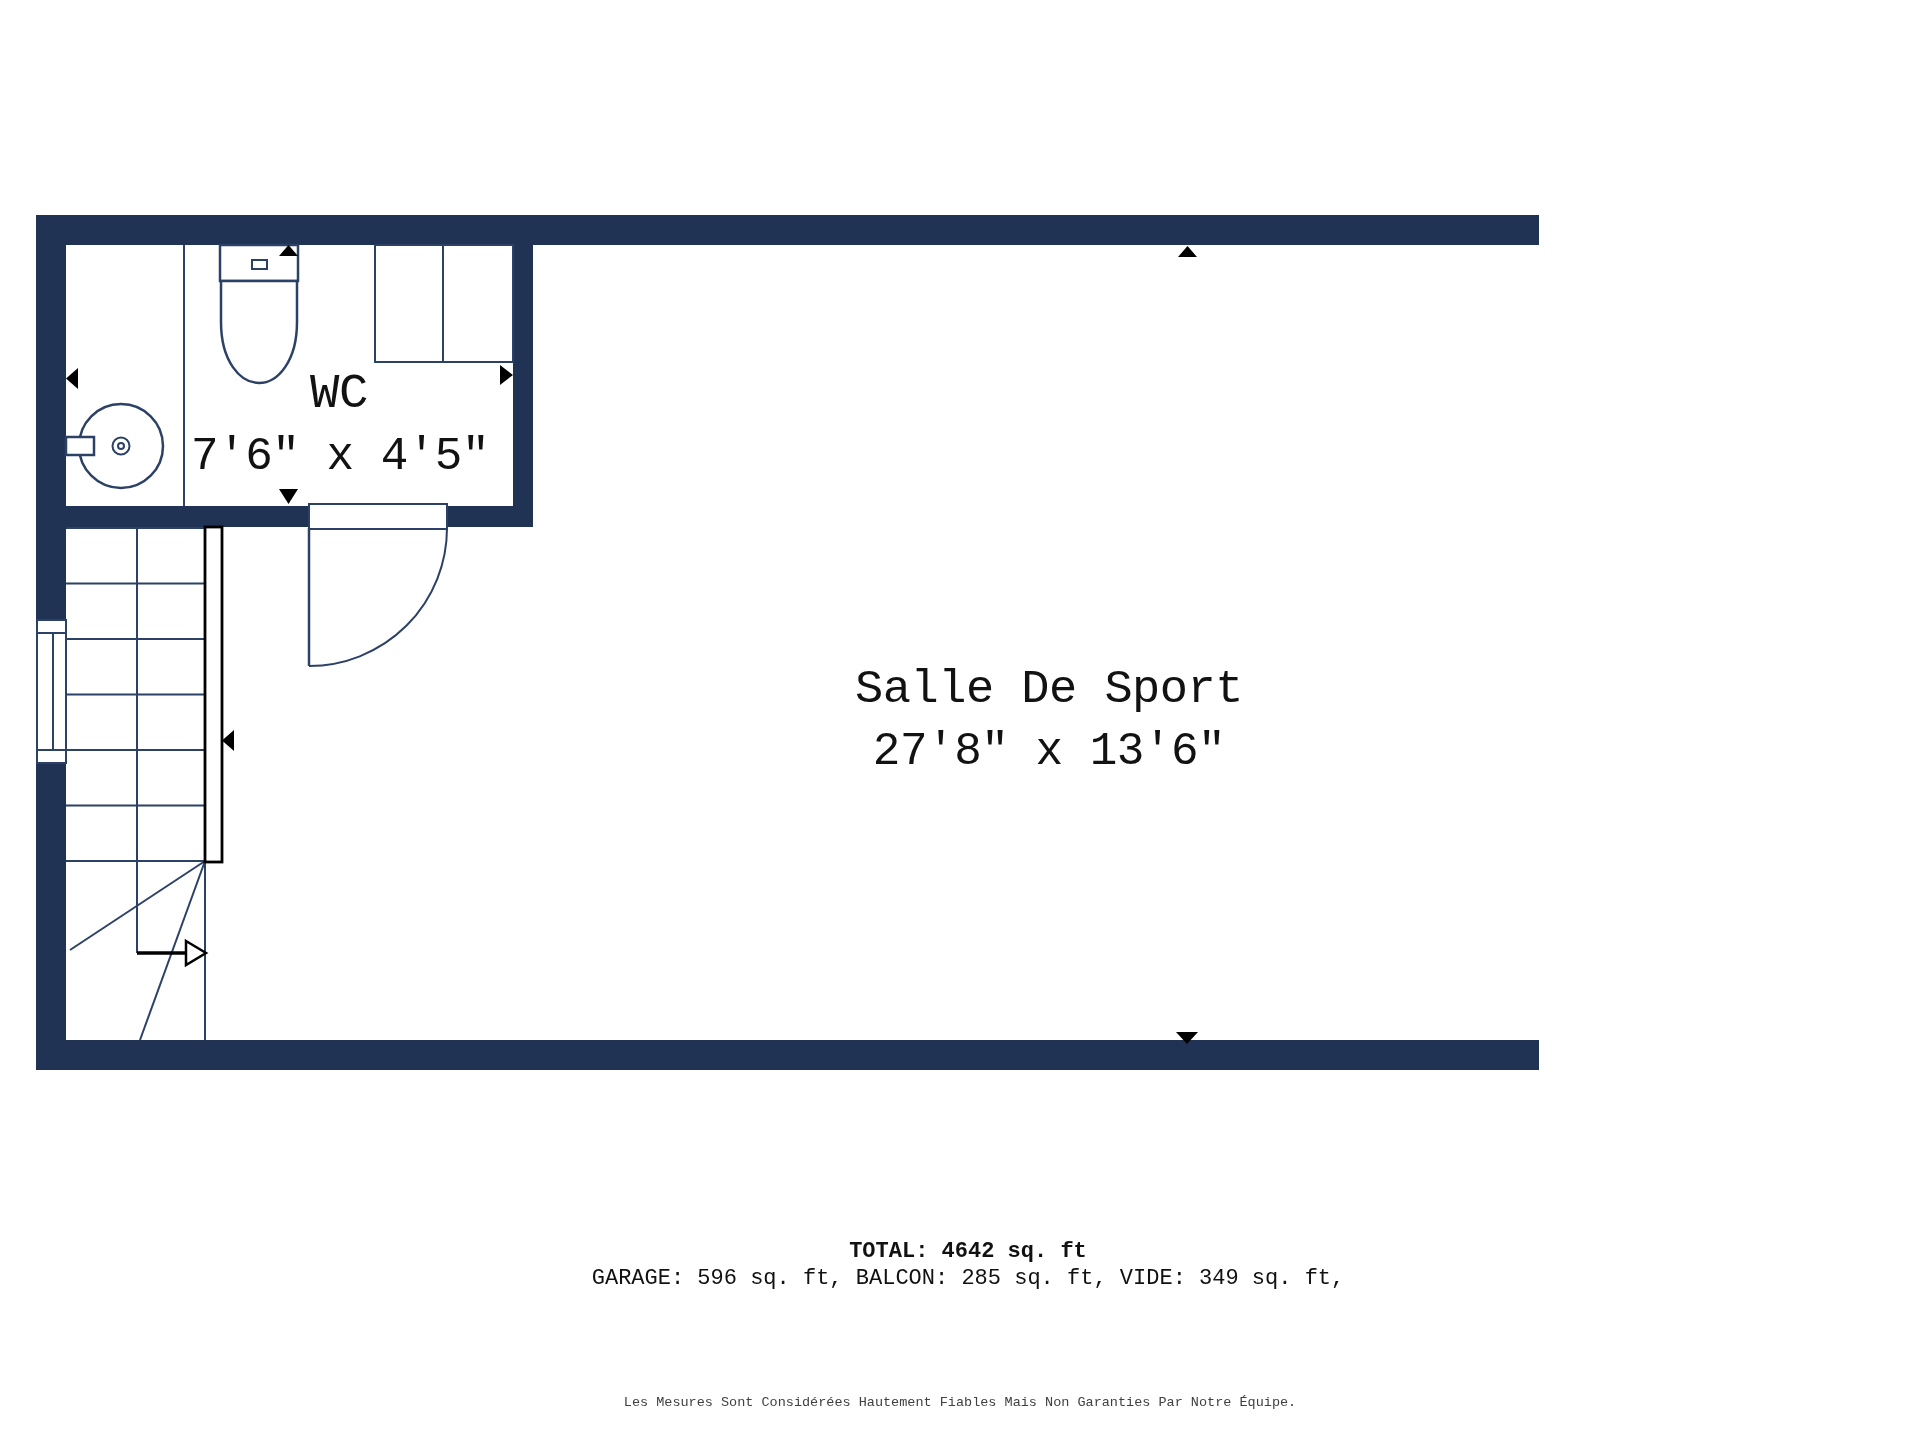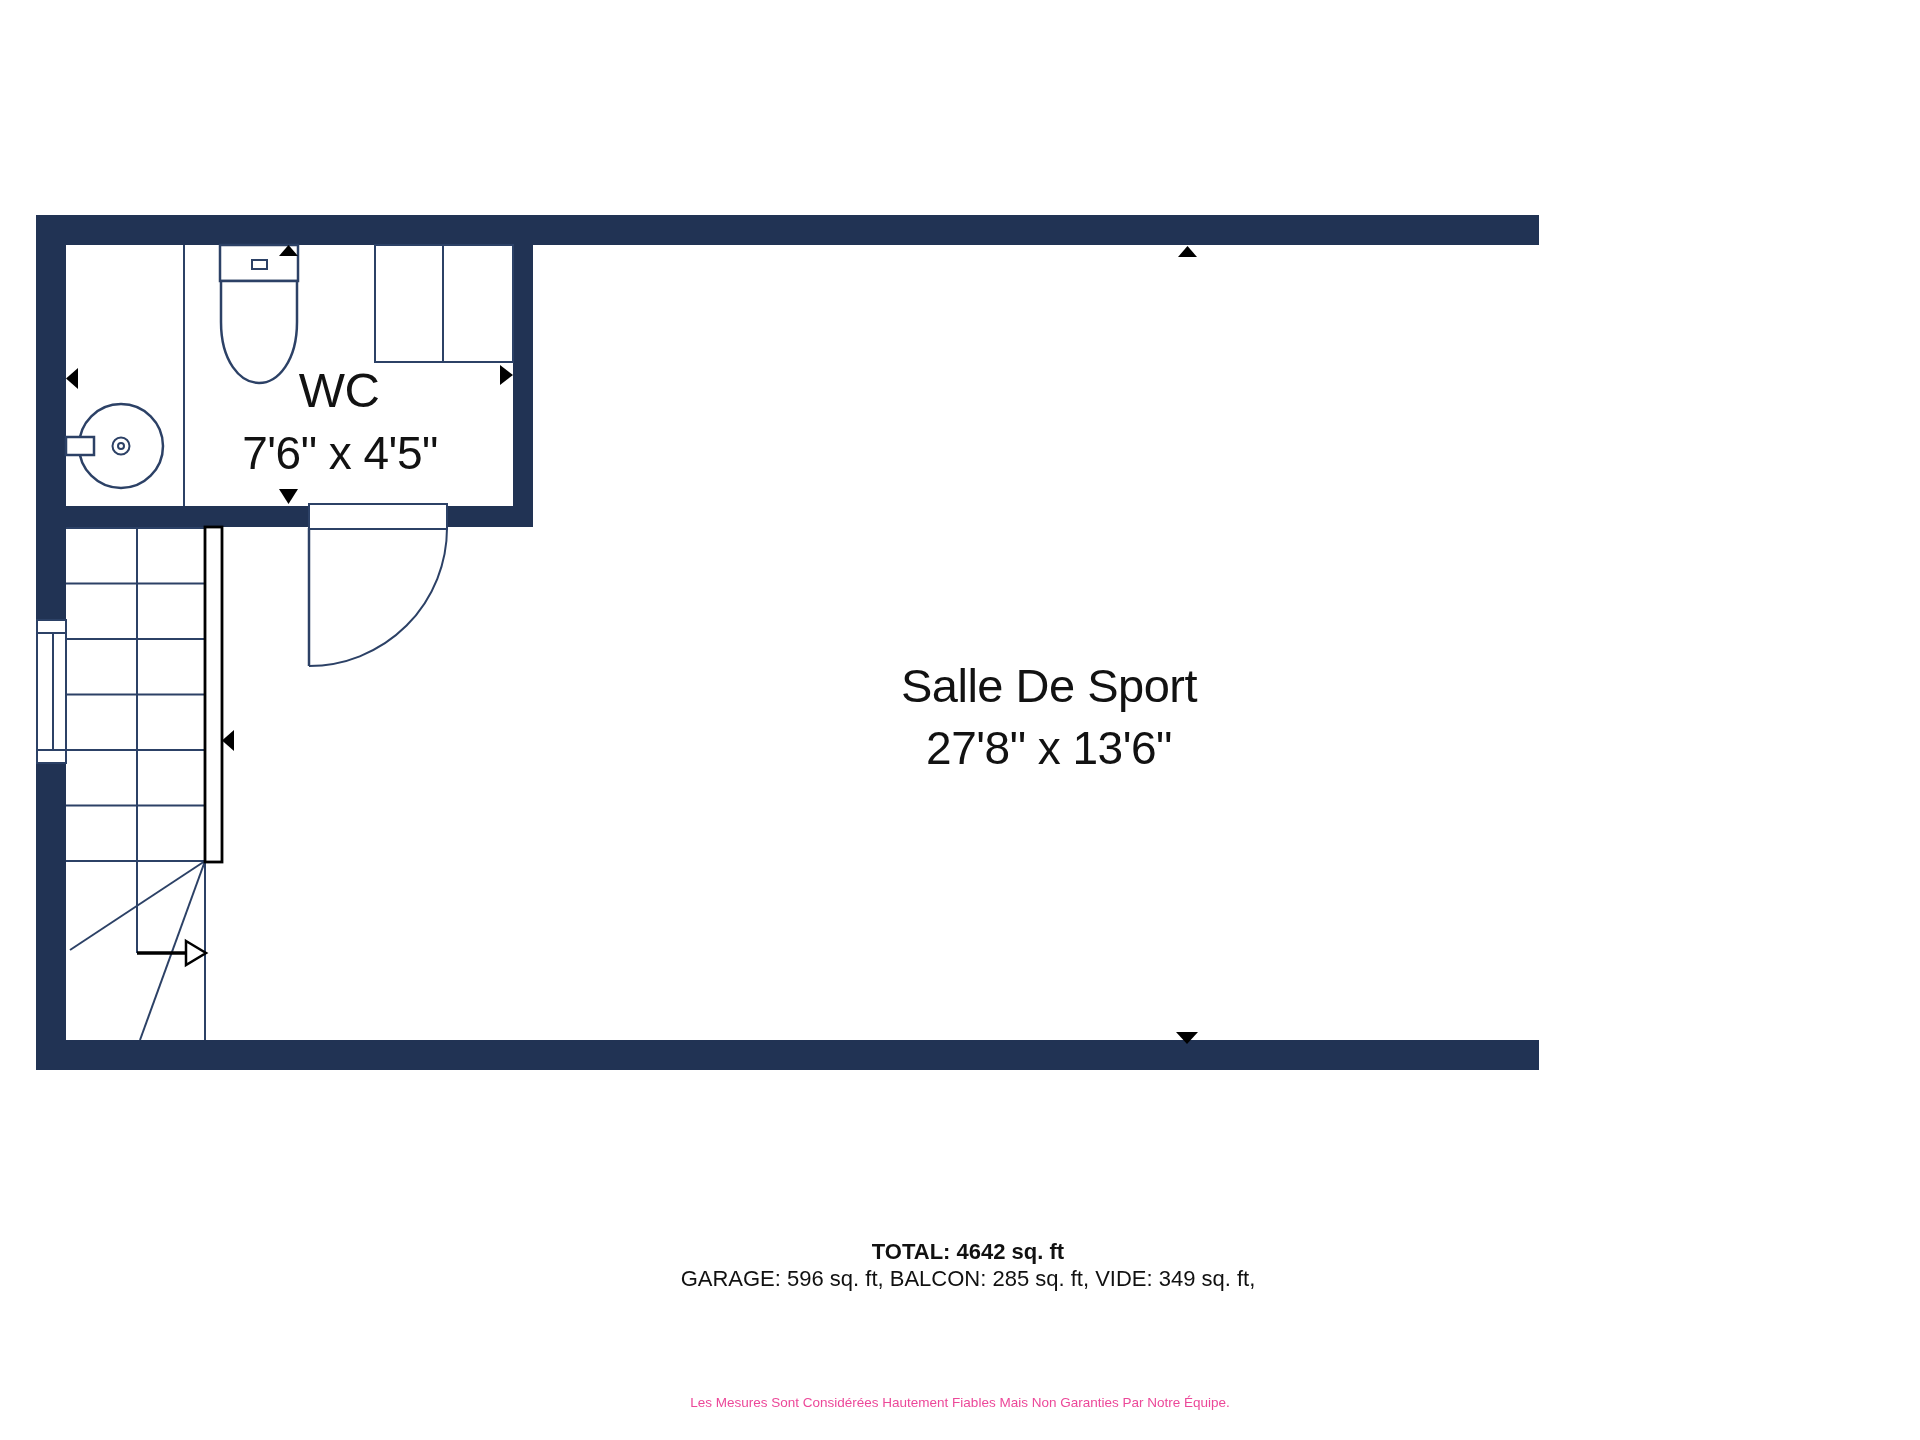--- a/index.html
+++ b/index.html
@@ -1,29 +1,29 @@
 <!DOCTYPE html>
 <html><head>
 <meta charset="utf-8">
 <style>
   html,body{margin:0;padding:0;background:#ffffff;}
   .stage{
     position:relative;width:1539px;height:1440px;background:#ffffff;
-    font-family:Liberation Sans, sans-serif;overflow:hidden;
+    font-family:Liberation Mono, monospace;overflow:hidden;
   }
   .plan-svg{position:absolute;left:0;top:0;}
   .room-label{fill:#121212;letter-spacing:-0.5px;}
   .summary{
     position:absolute;left:8px;top:1239px;width:1920px;text-align:center;
     color:#111111;font-size:22px;line-height:26.6px;
   }
   .summary .total{font-weight:bold;}
   .disclaimer{
     position:absolute;left:0;top:1395px;width:1920px;text-align:center;
-    color:#ec4899;font-size:13.5px;
+    color:#404040;font-size:13.5px;
   }
 </style>
 </head>
 <body>
 
 <div class="stage">
 
   <svg class="plan-svg" width="1920" height="1440" viewBox="0 0 1920 1440">
 
     <g fill="#213354">

